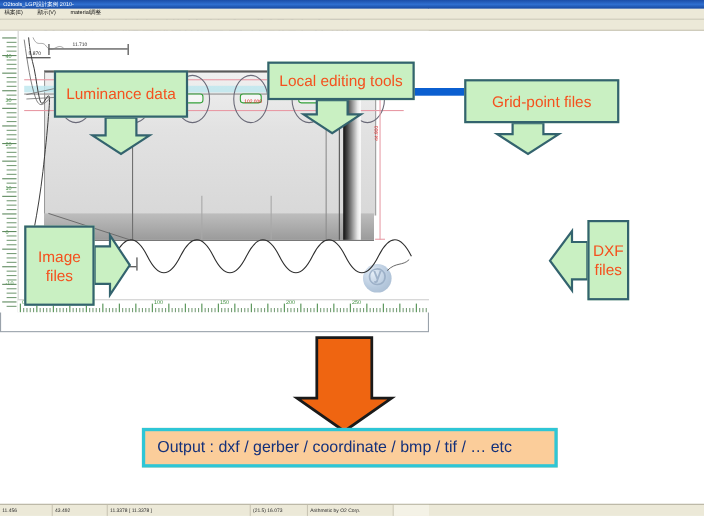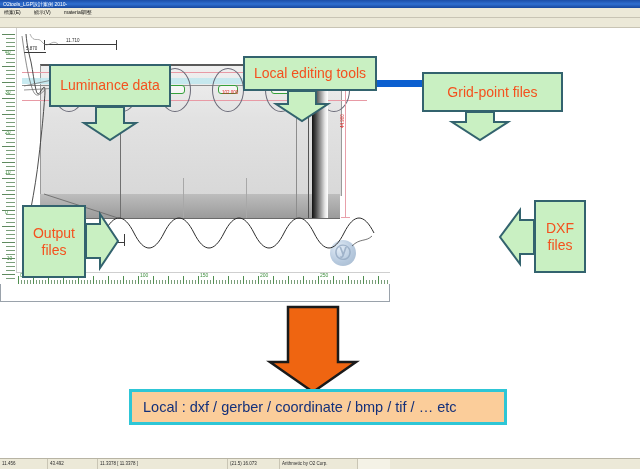--- a/index.html
+++ b/index.html
@@ -175,21 +175,21 @@
     box-sizing:border-box;display:flex;align-items:center;justify-content:center;
   }
   .callout .ctext{
     font-size:14px;color:#f4511e;white-space:nowrap;text-align:center;line-height:17px;
   }
   #cb-luminance{left:49px;top:64px;width:122px;height:43px;}
   #cb-local{left:243px;top:56px;width:134px;height:35px;}
   #cb-grid{left:422px;top:72px;width:141px;height:40px;}
   #cb-image{left:22px;top:205px;width:64px;height:73px;}
   #cb-image .ctext{font-size:14px;line-height:17px;white-space:normal;}
-  #cb-dxf{left:534px;top:200px;width:52px;height:73px;}
+  #cb-dxf{left:534px;top:200px;width:38px;height:73px;}
   #cb-dxf .ctext{font-size:14px;line-height:17px;white-space:normal;}
 
   
   #arrows-svg{position:absolute;left:0;top:0;width:640px;height:469px;pointer-events:none;}
 
   
   #output-box{
     position:absolute;left:129px;top:389px;width:378px;height:36px;
     background:#fbcd9a;border:3px solid #2ec6d6;box-sizing:border-box;
     display:flex;align-items:center;
@@ -553,29 +553,29 @@
   <div class="callout" id="cb-luminance">
     <span class="ctext">Luminance data</span>
   </div>
 
   <div class="callout" id="cb-grid">
     <span class="ctext">Grid-point files</span>
   </div>
 
   <div class="callout" id="cb-image">
     <span class="ctext">
-      <span>Output</span><br>
+      <span>Image</span><br>
       <span>files</span>
     </span>
   </div>
 
   <div class="callout" id="cb-dxf">
     <span class="ctext">
       <span>DXF</span><br>
       <span>files</span>
     </span>
   </div>
 
   <div id="output-box">
-    <span id="output-text">Local : dxf / gerber / coordinate / bmp / tif / … etc</span>
+    <span id="output-text">Output : dxf / gerber / coordinate / bmp / tif / … etc</span>
   </div>
 
 </div>
 
 </body></html>

